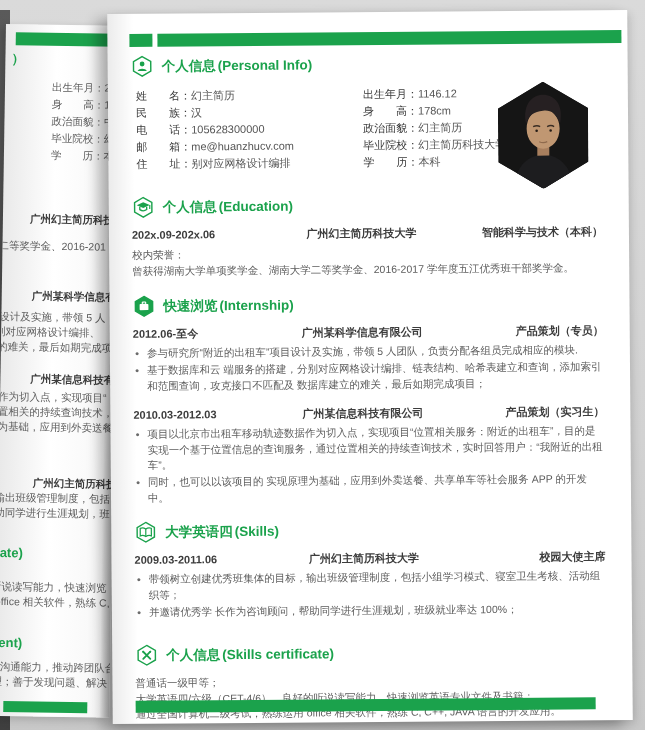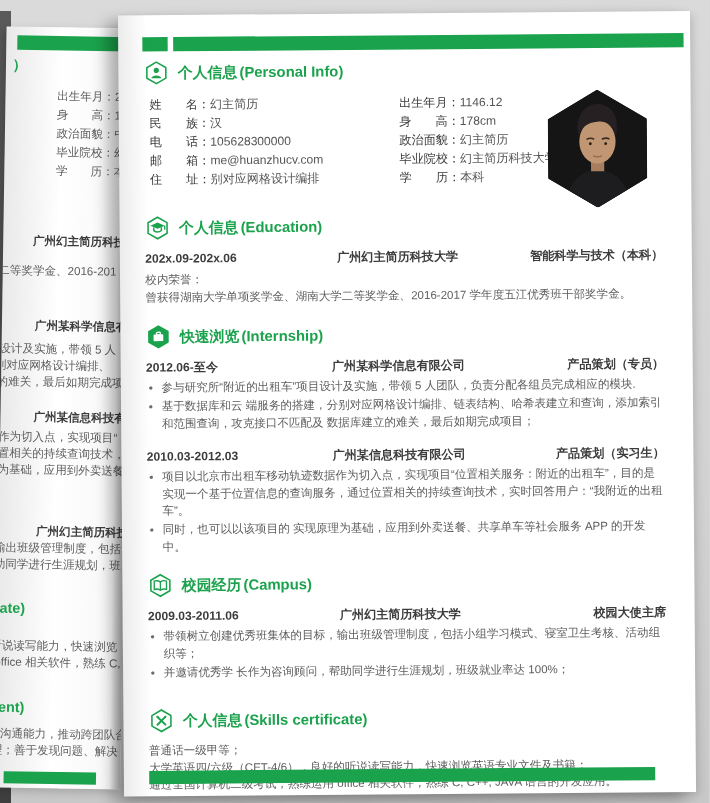--- a/index.html
+++ b/index.html
@@ -206,21 +206,21 @@
       </section>
 
       <section class="sec" style="margin-top:15px">
         <div class="sec-head">
           <svg class="hex-ic" viewBox="0 0 24 24">
             <path d="M12 1.8 L21 7 V17 L12 22.2 L3 17 V7 Z" fill="none" stroke="#1ba24c" stroke-width="1.5"></path>
             <path d="M12,8.6 C10.2,7.4 7.6,7.3 6.2,7.9 V15.8 C7.6,15.2 10.2,15.3 12,16.5 C13.8,15.3 16.4,15.2 17.8,15.8 V7.9 C16.4,7.3 13.8,7.4 12,8.6 Z" fill="none" stroke="#1ba24c" stroke-width="1.3"></path>
             <path d="M12,8.6 V16.5" stroke="#1ba24c" stroke-width="1.2"></path>
           </svg>
           <h2 class="sec-title">
-            <span>校园经历</span><span class="en">(Campus)</span>
+            <span>大学英语四</span><span class="en">(Skills)</span>
           </h2>
         </div>
         <div class="job-row" style="margin-top:9px">
           <span class="jr-date">2009.03-2011.06</span>
           <span class="jr-org">广州幻主简历科技大学</span>
           <span class="jr-role">校园大使主席</span>
         </div>
         <div class="bullet" style="margin-top:4px">
             <span class="dot">●</span>
             <p>带领树立创建优秀班集体的目标，输出班级管理制度，包括小组学习模式、寝室卫生考核、活动组织等；</p>

